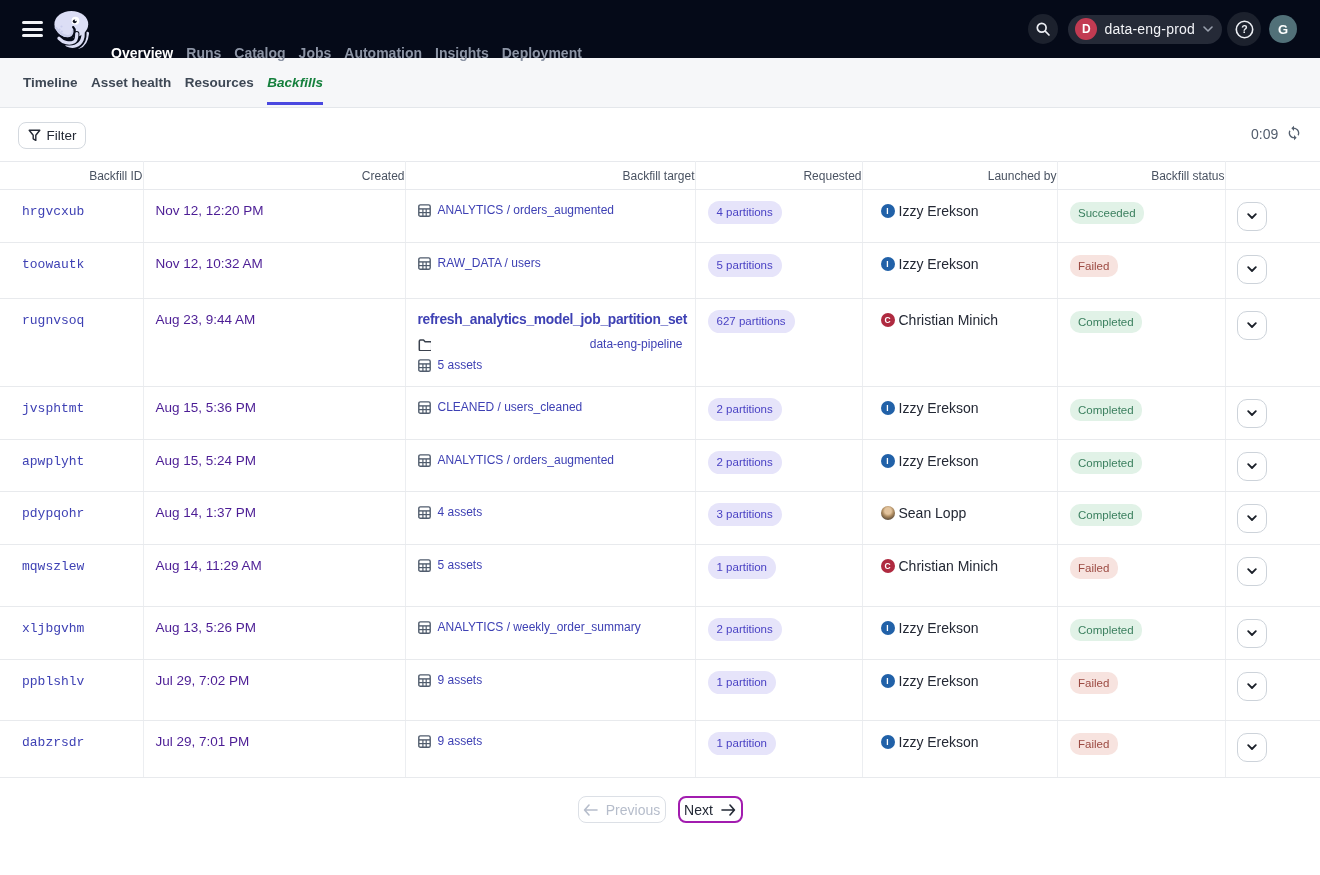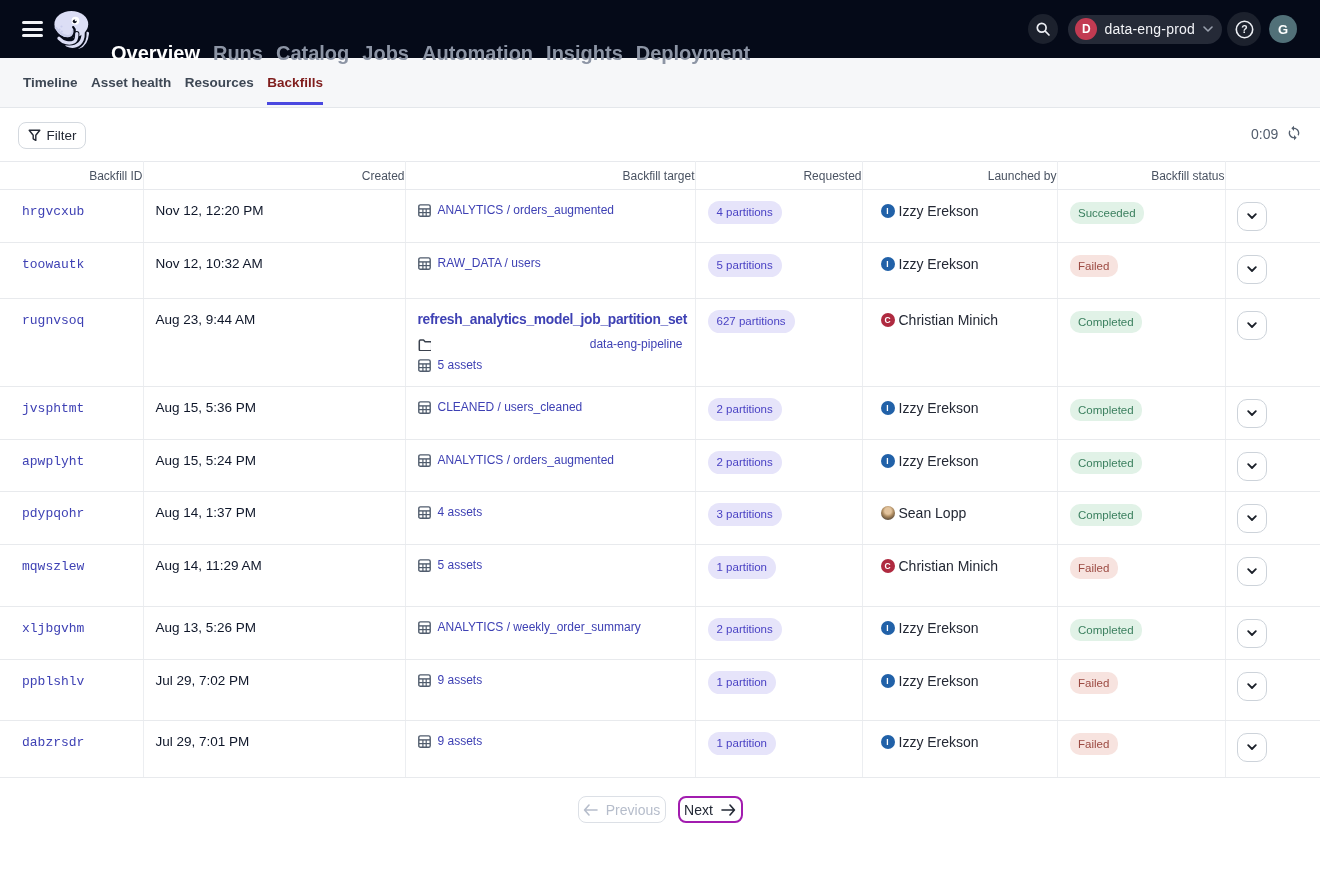--- a/index.html
+++ b/index.html
@@ -3,49 +3,49 @@
 <meta charset="utf-8">
 <style>
   * { box-sizing: border-box; margin: 0; padding: 0; }
   html,body { width:1320px; height:875px; background:#fff; font-family:"Liberation Sans", sans-serif; overflow:hidden; }
   
   .nav { height:58px; background:#050A18; display:flex; align-items:center; position:relative; }
   .ham { position:absolute; left:22px; top:21px; width:21px; height:16px; display:flex; flex-direction:column; justify-content:space-between; }
   .ham span { display:block; height:3px; background:#F2F3F7; border-radius:2px; }
   .logo { position:absolute; left:50px; top:7px; }
   .navlinks { position:absolute; left:111px; top:0; height:58px; display:flex; align-items:center; gap:13px; }
-  .navlinks a { font-size:20px; font-weight:600; color:#8D95A5; text-decoration:none;margin-top:48px; }
+  .navlinks a { font-size:14px; font-weight:600; color:#8D95A5; text-decoration:none;margin-top:48px; }
   .navlinks a.active { color:#FFFFFF; }
   .nav-right { position:absolute; right:0px; top:0; height:58px; display:flex; align-items:center; }
   .searchbtn { width:30px; height:30px; border-radius:50%; background:#1C212D; display:flex; align-items:center; justify-content:center; margin-right:10px; }
   .deppill { height:29px; background:#252A37; border-radius:15px; display:flex; align-items:center; padding:0 9px 0 7px; margin-right:5px; }
   .deppill .avatar { width:22px; height:22px; border-radius:50%; background:#C23B52; color:#fff; font-size:12px; font-weight:700; display:flex; align-items:center; justify-content:center; }
   .deppill .dep { color:#F3F4F8; font-size:14px; font-weight:500; letter-spacing:.2px; margin:0 8px 0 7px; }
   .helpbtn { width:34px; height:34px; border-radius:50%; background:#1C212D; display:flex; align-items:center; justify-content:center; margin-right:8px; }
   .gavatar { width:28px; height:28px; border-radius:50%; background:#517078; color:#fff; font-size:13px; font-weight:600; display:flex; align-items:center; justify-content:center; margin-right:23px; }
   
   .tabs { height:50px; background:#F6F7F9; border-bottom:1px solid #E4E7EB; display:flex; align-items:center; padding-left:23px; gap:13.5px; }
   .tab { font-size:13.5px; font-weight:600; color:#3E4855; text-decoration:none; position:relative; height:44px; display:flex; align-items:center; }
-  .tab.active { color:#7f1d1d; }
+  .tab.active { color:#15803d;font-style:italic; }
   .tab.active::after { content:""; position:absolute; left:0; right:0; bottom:0px; height:3px; background:#4A48E0; }
   
   .filterrow { position:relative; height:53px; }
   .filterbtn { position:absolute; left:18px; top:14px; height:27px; width:68px; border:1px solid #D4D9DF; border-radius:8px; background:#fff; display:flex; align-items:center; justify-content:center; gap:6px; font-size:13.5px; font-weight:500; color:#232834; }
   .timertext { position:absolute; top:18px; left:1251px; font-size:14px; color:#525D6D; }
   .refreshicon { position:absolute; top:17px; left:1286px; }
   
   table { border-collapse:collapse; table-layout:fixed; width:1320px; border-top:1px solid #E7E9ED; }
   th { height:28px; font-size:12px; font-weight:400; color:#4A5362; text-align:right; padding-left:12px; border-bottom:1px solid #E7E9ED; border-right:1px solid #ECEEF1; vertical-align:middle; }
   th:first-child { padding-left:22px; }
   th:last-child { border-right:none; }
   td { vertical-align:top; padding:12px 12px 0 12px; border-bottom:1px solid #E8EAED; border-right:1px solid #ECEEF1; font-size:14px; }
   td:first-child { padding-left:22px; }
   td:last-child { border-right:none; padding-left:11px; }
   .id { font-family:"Liberation Mono", monospace; font-size:13px; color:#3E41B4; line-height:17px; }
-  .date { font-size:13.5px; color:#0f172a; line-height:17px; }
+  .date { font-size:13.5px; color:#4c1d95; line-height:17px; }
   .tgt { display:flex; align-items:center; gap:7px; height:17px; }
   .tgt svg { flex:none; }
   .alink { font-size:12px; color:#3E41B4; line-height:17px; }
   .jobtitle { font-size:13.8px; font-weight:600; letter-spacing:-0.27px; color:#3E41B4; line-height:19px; margin-top:-1px; }
   .trow2 { margin-top:7px;justify-content:space-between; }
   .trow3 { margin-top:4px; }
   .pbadge { display:inline-block; background:#E6E4FA; color:#4A42C4; font-size:11.5px; border-radius:12px; padding:0 9px; line-height:23px; height:23px; margin-top:-1px; }
   .who { display:flex; align-items:center; height:17px; gap:4px; }
   .who .av { flex:none; margin-left:6px; width:14px; height:14px; border-radius:50%; color:#fff; font-size:8.5px; font-weight:700; display:flex; align-items:center; justify-content:center; }
   .av.blue { background:#2161A8; }

